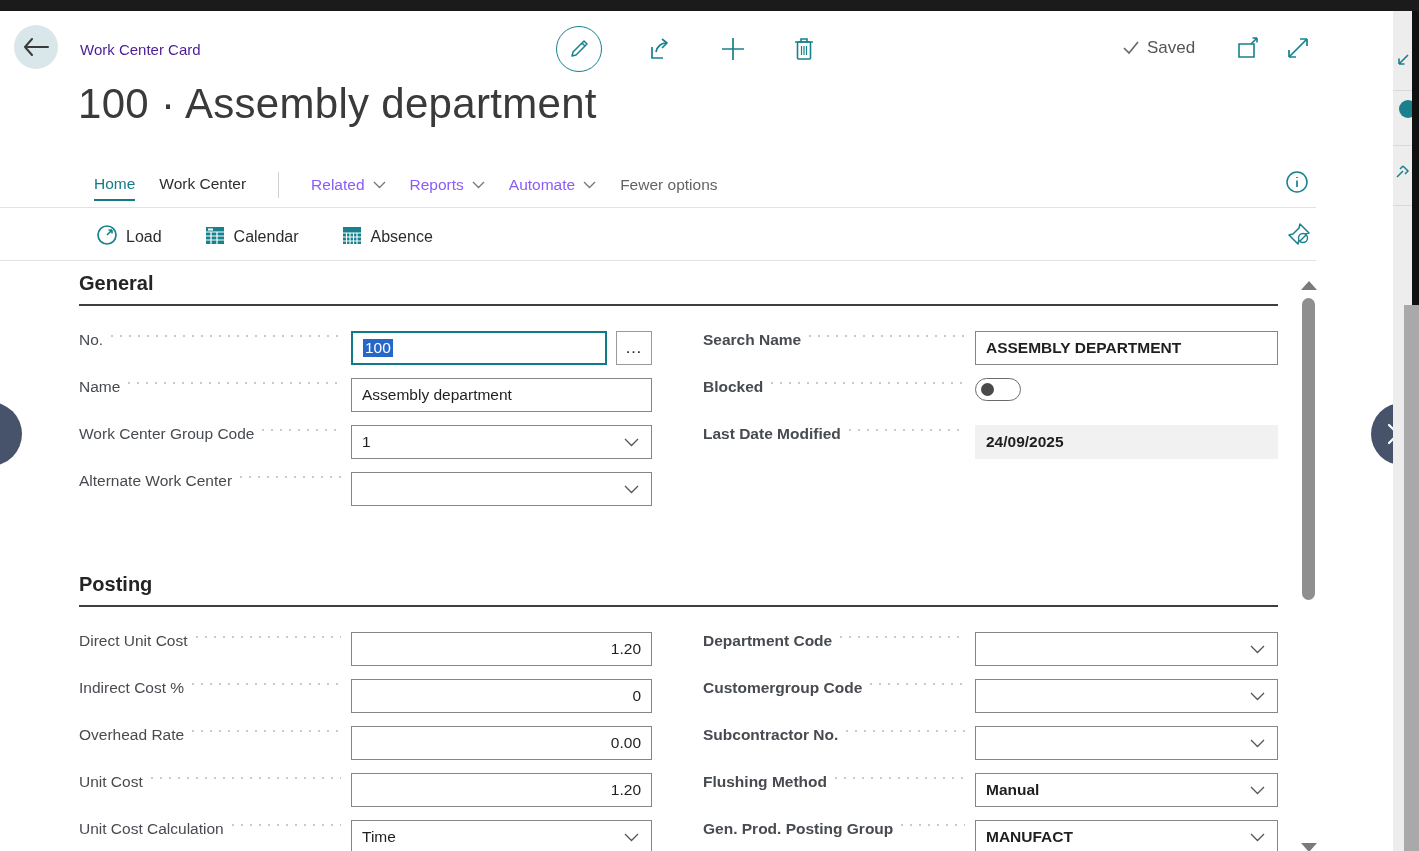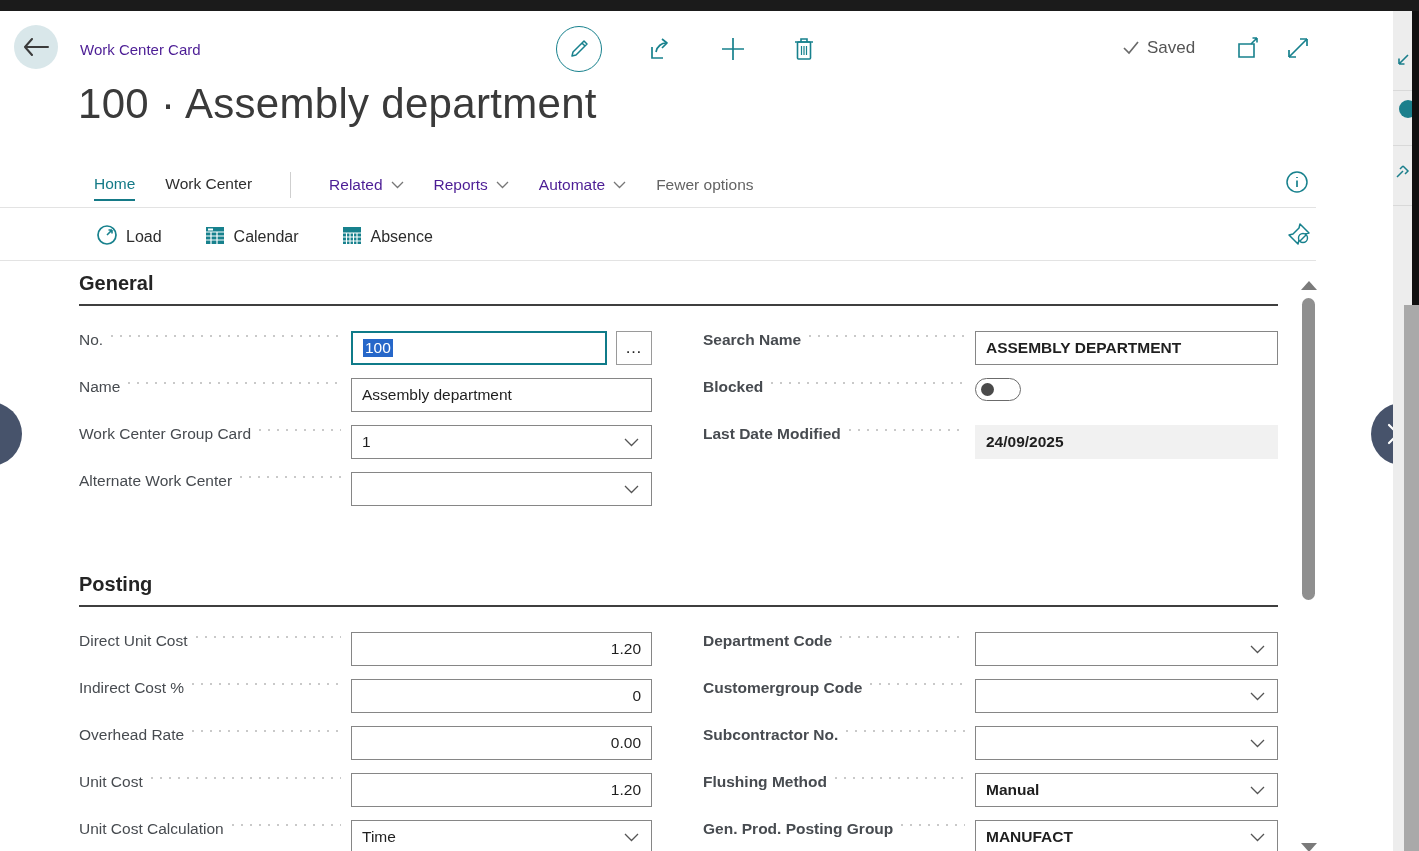--- a/index.html
+++ b/index.html
@@ -20,25 +20,25 @@
   .icon-btn { display:flex; align-items:center; justify-content:center; cursor:pointer; }
   .saved { position:absolute; left:1122px; top:38px; display:flex; align-items:center; gap:7px;
            font-size:17px; color:#555; }
   .win-icons { position:absolute; left:1236px; top:35px; display:flex; gap:24px; }
 
   .page-title { position:absolute; left:78px; top:80px; font-size:42px; font-weight:300;
                 color:#3a3a3a; letter-spacing:0.3px; }
 
   
   .nav-row { position:absolute; left:0; top:164px; width:1316px; height:44px; border-bottom:1px solid #e3e3e3; z-index:5; }
-  .nav-items { position:absolute; left:94px; top:8px; display:flex; align-items:center; gap:30px; }
+  .nav-items { position:absolute; left:94px; top:8px; display:flex; align-items:center; gap:24px; }
   .nav-tab { font-size:15.5px; color:#2f2f2f; padding-bottom:6px; border-bottom:2px solid transparent; cursor:pointer; }
   .nav-tab.active { color:#157a87; border-bottom-color:#157a87; }
   .nav-sep { width:1px; height:26px; background:#cfcfcf; margin:0 8px 6px 8px; }
-  .nav-menu { font-size:15.5px; color:#4c1d95; padding-bottom:6px; display:flex; align-items:center; gap:8px; cursor:pointer;text-align:right; }
+  .nav-menu { font-size:15.5px; color:#8b5cf6; padding-bottom:6px; display:flex; align-items:center; gap:8px; cursor:pointer;text-align:right; }
   .nav-more { font-size:15.5px; color:#636363; padding-bottom:6px; cursor:pointer; }
   .info-btn { position:absolute; left:1285px; top:6px; cursor:pointer; }
 
   
   .cmd-row { position:absolute; left:0; top:209px; width:1316px; height:52px; border-bottom:1px solid #e3e3e3; z-index:5; }
   .cmd-items { position:absolute; left:96px; top:0; height:100%; display:flex; align-items:center; gap:42px; }
   .cmd-item { display:flex; align-items:flex-end; gap:8px; font-size:16px; color:#2c2c2c; cursor:pointer; }
   .pin-btn { position:absolute; left:1286px; top:12px; cursor:pointer; }
 
   
@@ -269,21 +269,21 @@
             </div>
           </div>
           <div class="frow">
             <span class="flabel">Name</span>
             <span class="leader"></span>
             <div class="ctrl w-left">
               <span>Assembly department</span>
             </div>
           </div>
           <div class="frow">
-            <span class="flabel">Work Center Group Card</span>
+            <span class="flabel">Work Center Group Code</span>
             <span class="leader"></span>
             <div class="ctrl dd w-left">
               <span>1</span>
               <span>
                   <svg width="15" height="9" viewBox="0 0 15 9">
                     <path d="M1 1 L7.5 7.5 L14 1" fill="none" stroke="#555" stroke-width="1.3"></path>
                   </svg>
                 </span>
             </div>
           </div>

